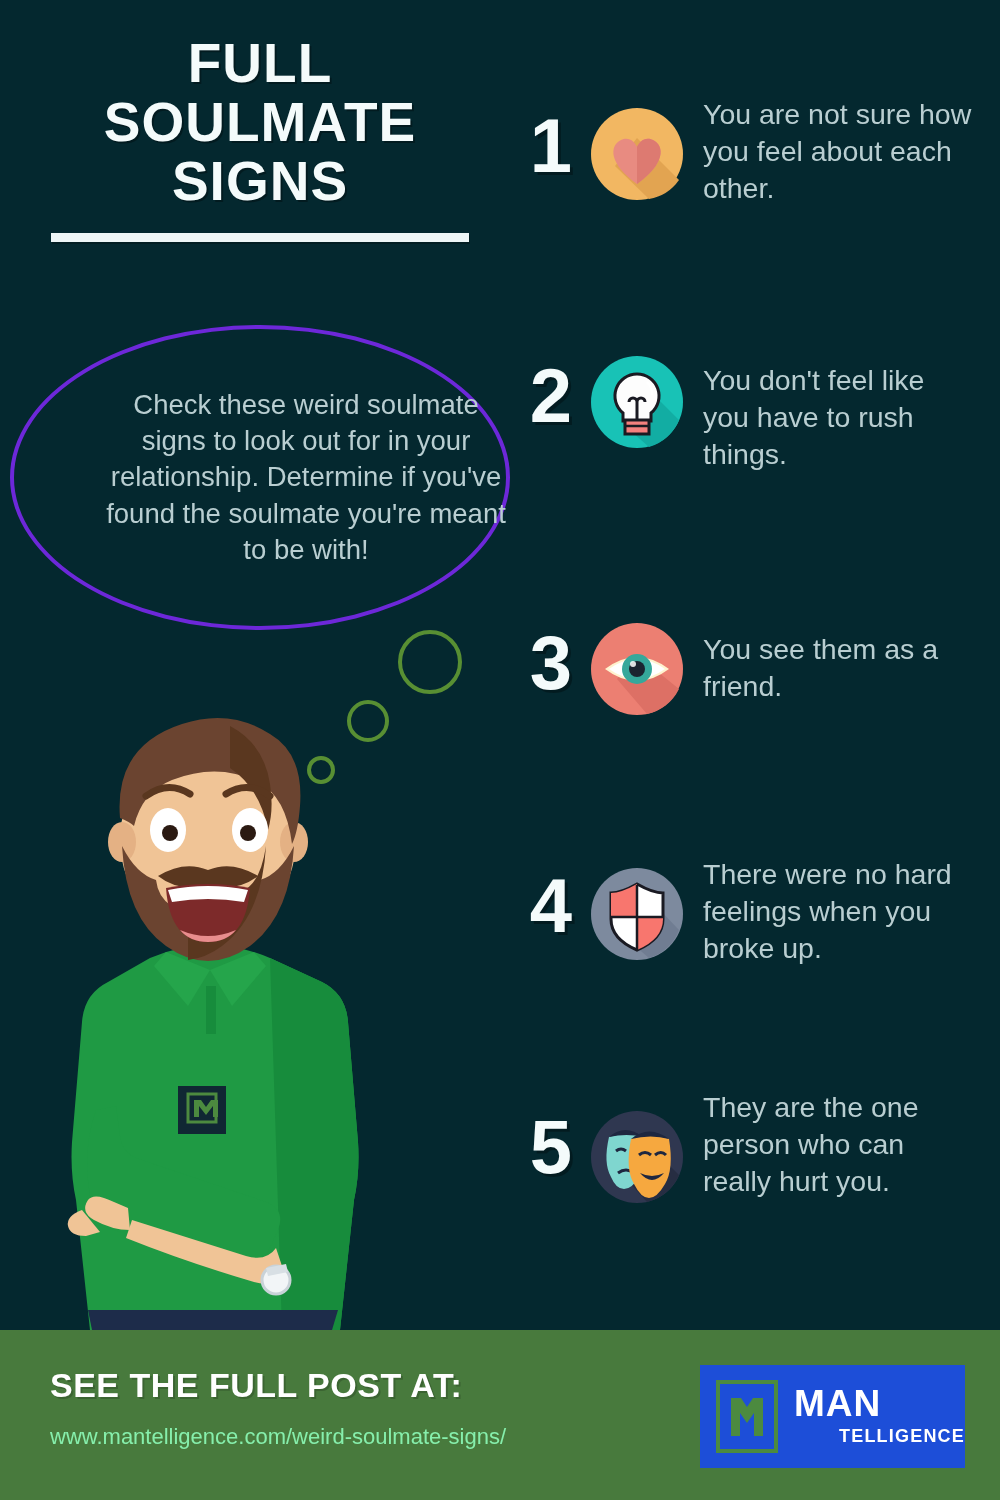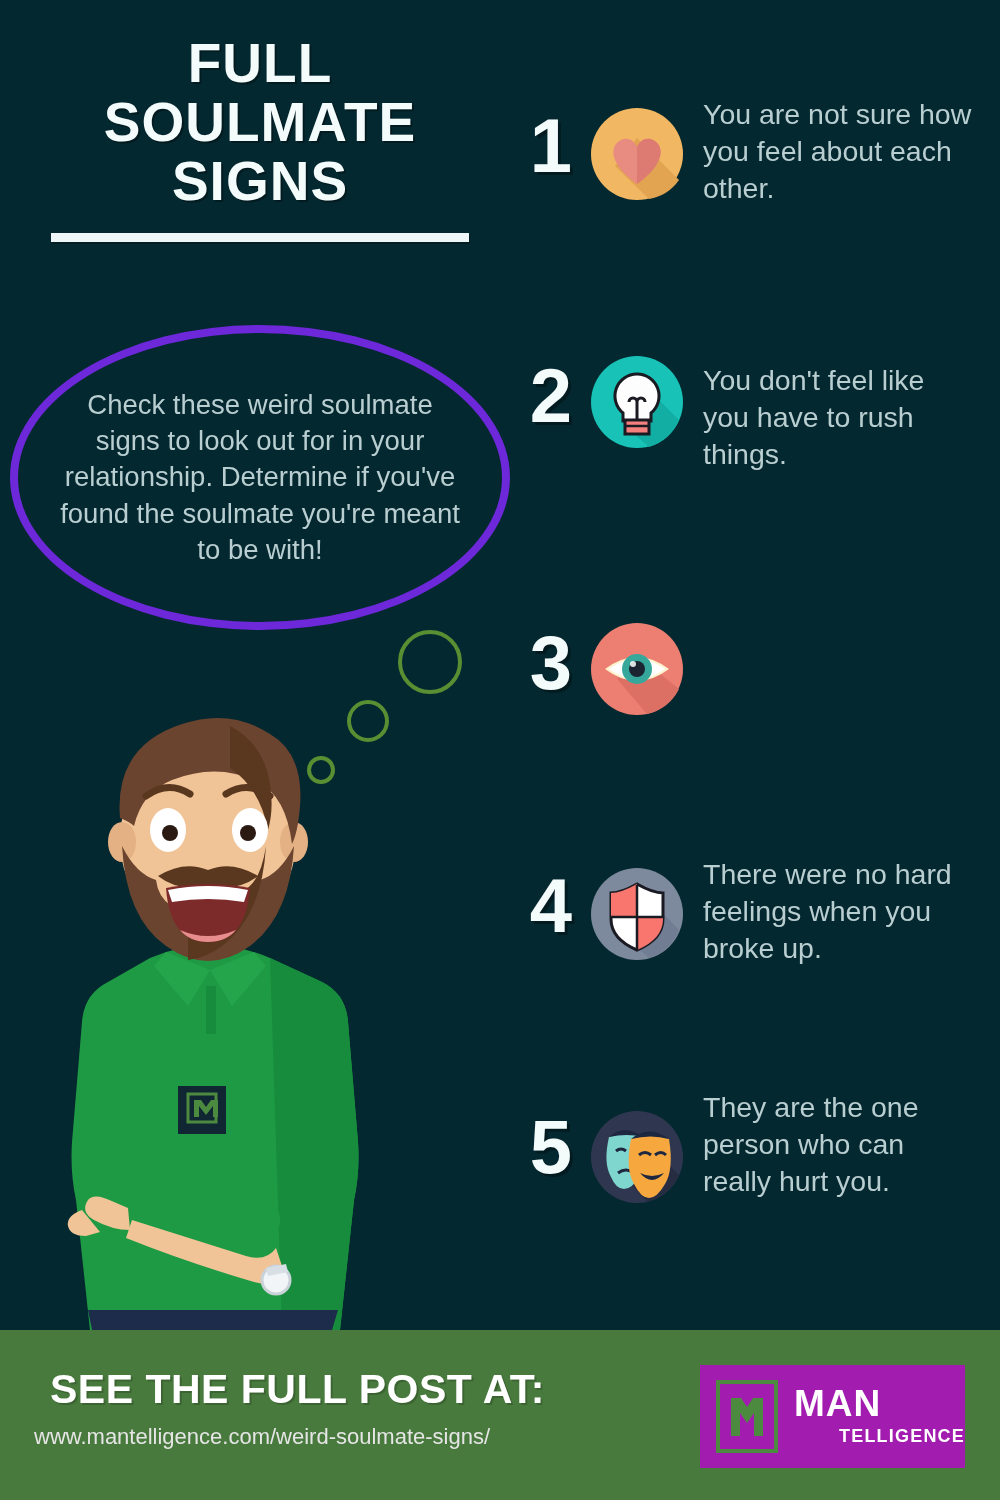--- a/index.html
+++ b/index.html
@@ -25,23 +25,23 @@
     margin:22px auto 0;
     width:418px; height:9px;
     background:#eef6f7;
     box-shadow:1px 2px 0 rgba(0,0,0,.25);
   }
 
   
   #bubble {
     position:absolute; left:10px; top:325px;
     width:500px; height:305px;
-    border:8px solid #6d28d9;
+    border:4px solid #6d28d9;
     border-radius:50%;
-    display:flex; align-items:center; justify-content:center;
+    display:flex; align-items:center; justify-content:flex-end;
   }
   #bubble-text {
     color:#b9ced1;
     font-size:27.5px;
     line-height:1.32;
     text-align:center;
     width:400px;
     white-space:pre-line;
   }
   .bub-dot { position:absolute; border:4px solid #588f33; border-radius:50%; }
@@ -90,31 +90,31 @@
   #row-4 .row-text { padding-top:6px; }
   #row-5 .row-text { padding-top:4px; }
 
   
   #footer {
     position:absolute; left:0; bottom:0; width:1000px; height:170px;
     background:#487a3d;
   }
   #footer-cta {
     position:absolute; left:50px; top:36px;
-    color:#ffffff; font-weight:bold; font-size:41px; letter-spacing:.5px;
+    color:#ffffff; font-weight:bold; font-size:34px; letter-spacing:.5px;
     text-shadow:2px 2px 0 rgba(0,0,0,.18);
   }
   #footer-url {
-    position:absolute; left:34px; top:94px;
-    color:#e5e5e5; font-size:22px;
+    position:absolute; left:50px; top:94px;
+    color:#86efac; font-size:22px;
   }
   #logo-box {
     position:absolute; left:700px; top:1365px;
     width:265px; height:103px;
-    background:#a21caf;
+    background:#1d4ed8;
     display:flex; align-items:center;
   }
   #logo-mark {
     width:62px; height:73px; margin-left:16px;
     border:4px solid #4c8a3f;
     display:flex; align-items:center; justify-content:center;
   }
   #logo-words { margin-left:16px; }
   #logo-man {
     color:#ffffff; font-weight:bold; font-size:37px; line-height:.98; letter-spacing:1px;
@@ -229,20 +229,21 @@
       <svg viewBox="0 0 100 100" width="100" height="100">
         <circle cx="50" cy="50" r="46" fill="#ec7f72"></circle>
         <path d="M50 36 L92 70 a46 46 0 0 1 -32 25 L30 60 z" fill="#dd7065"></path>
         <path d="M18 50 q32 -24 64 0 q-32 24 -64 0 z" fill="#fff3cf"></path>
         <path d="M22 50 q28 -20 56 0 q-28 20 -56 0 z" fill="#ffffff"></path>
         <circle cx="50" cy="50" r="15" fill="#35a89b"></circle>
         <circle cx="50" cy="50" r="8" fill="#1b2430"></circle>
         <circle cx="46" cy="45" r="3" fill="#ffffff" opacity=".85"></circle>
       </svg>
     </div>
+    <div class="row-text">You see them as a friend.</div>
   </div>
 
   <div class="row" id="row-4">
     <div class="num">4</div>
     <div class="icon-wrap">
       <svg viewBox="0 0 100 100" width="100" height="100">
         <circle cx="50" cy="50" r="46" fill="#7d8a9e"></circle>
         <path d="M50 22 L92 66 a46 46 0 0 1 -30 28 L34 70 z" fill="#707d92"></path>
         <path d="M50 20 q16 9 26 9 v26 q0 20 -26 31 q-26 -11 -26 -31 v-26 q10 0 26 -9 z" fill="#ffffff" stroke="#1a1a22" stroke-width="3"></path>
         <path d="M50 20 q-16 9 -26 9 v24 h26 z" fill="#f8766e"></path>

